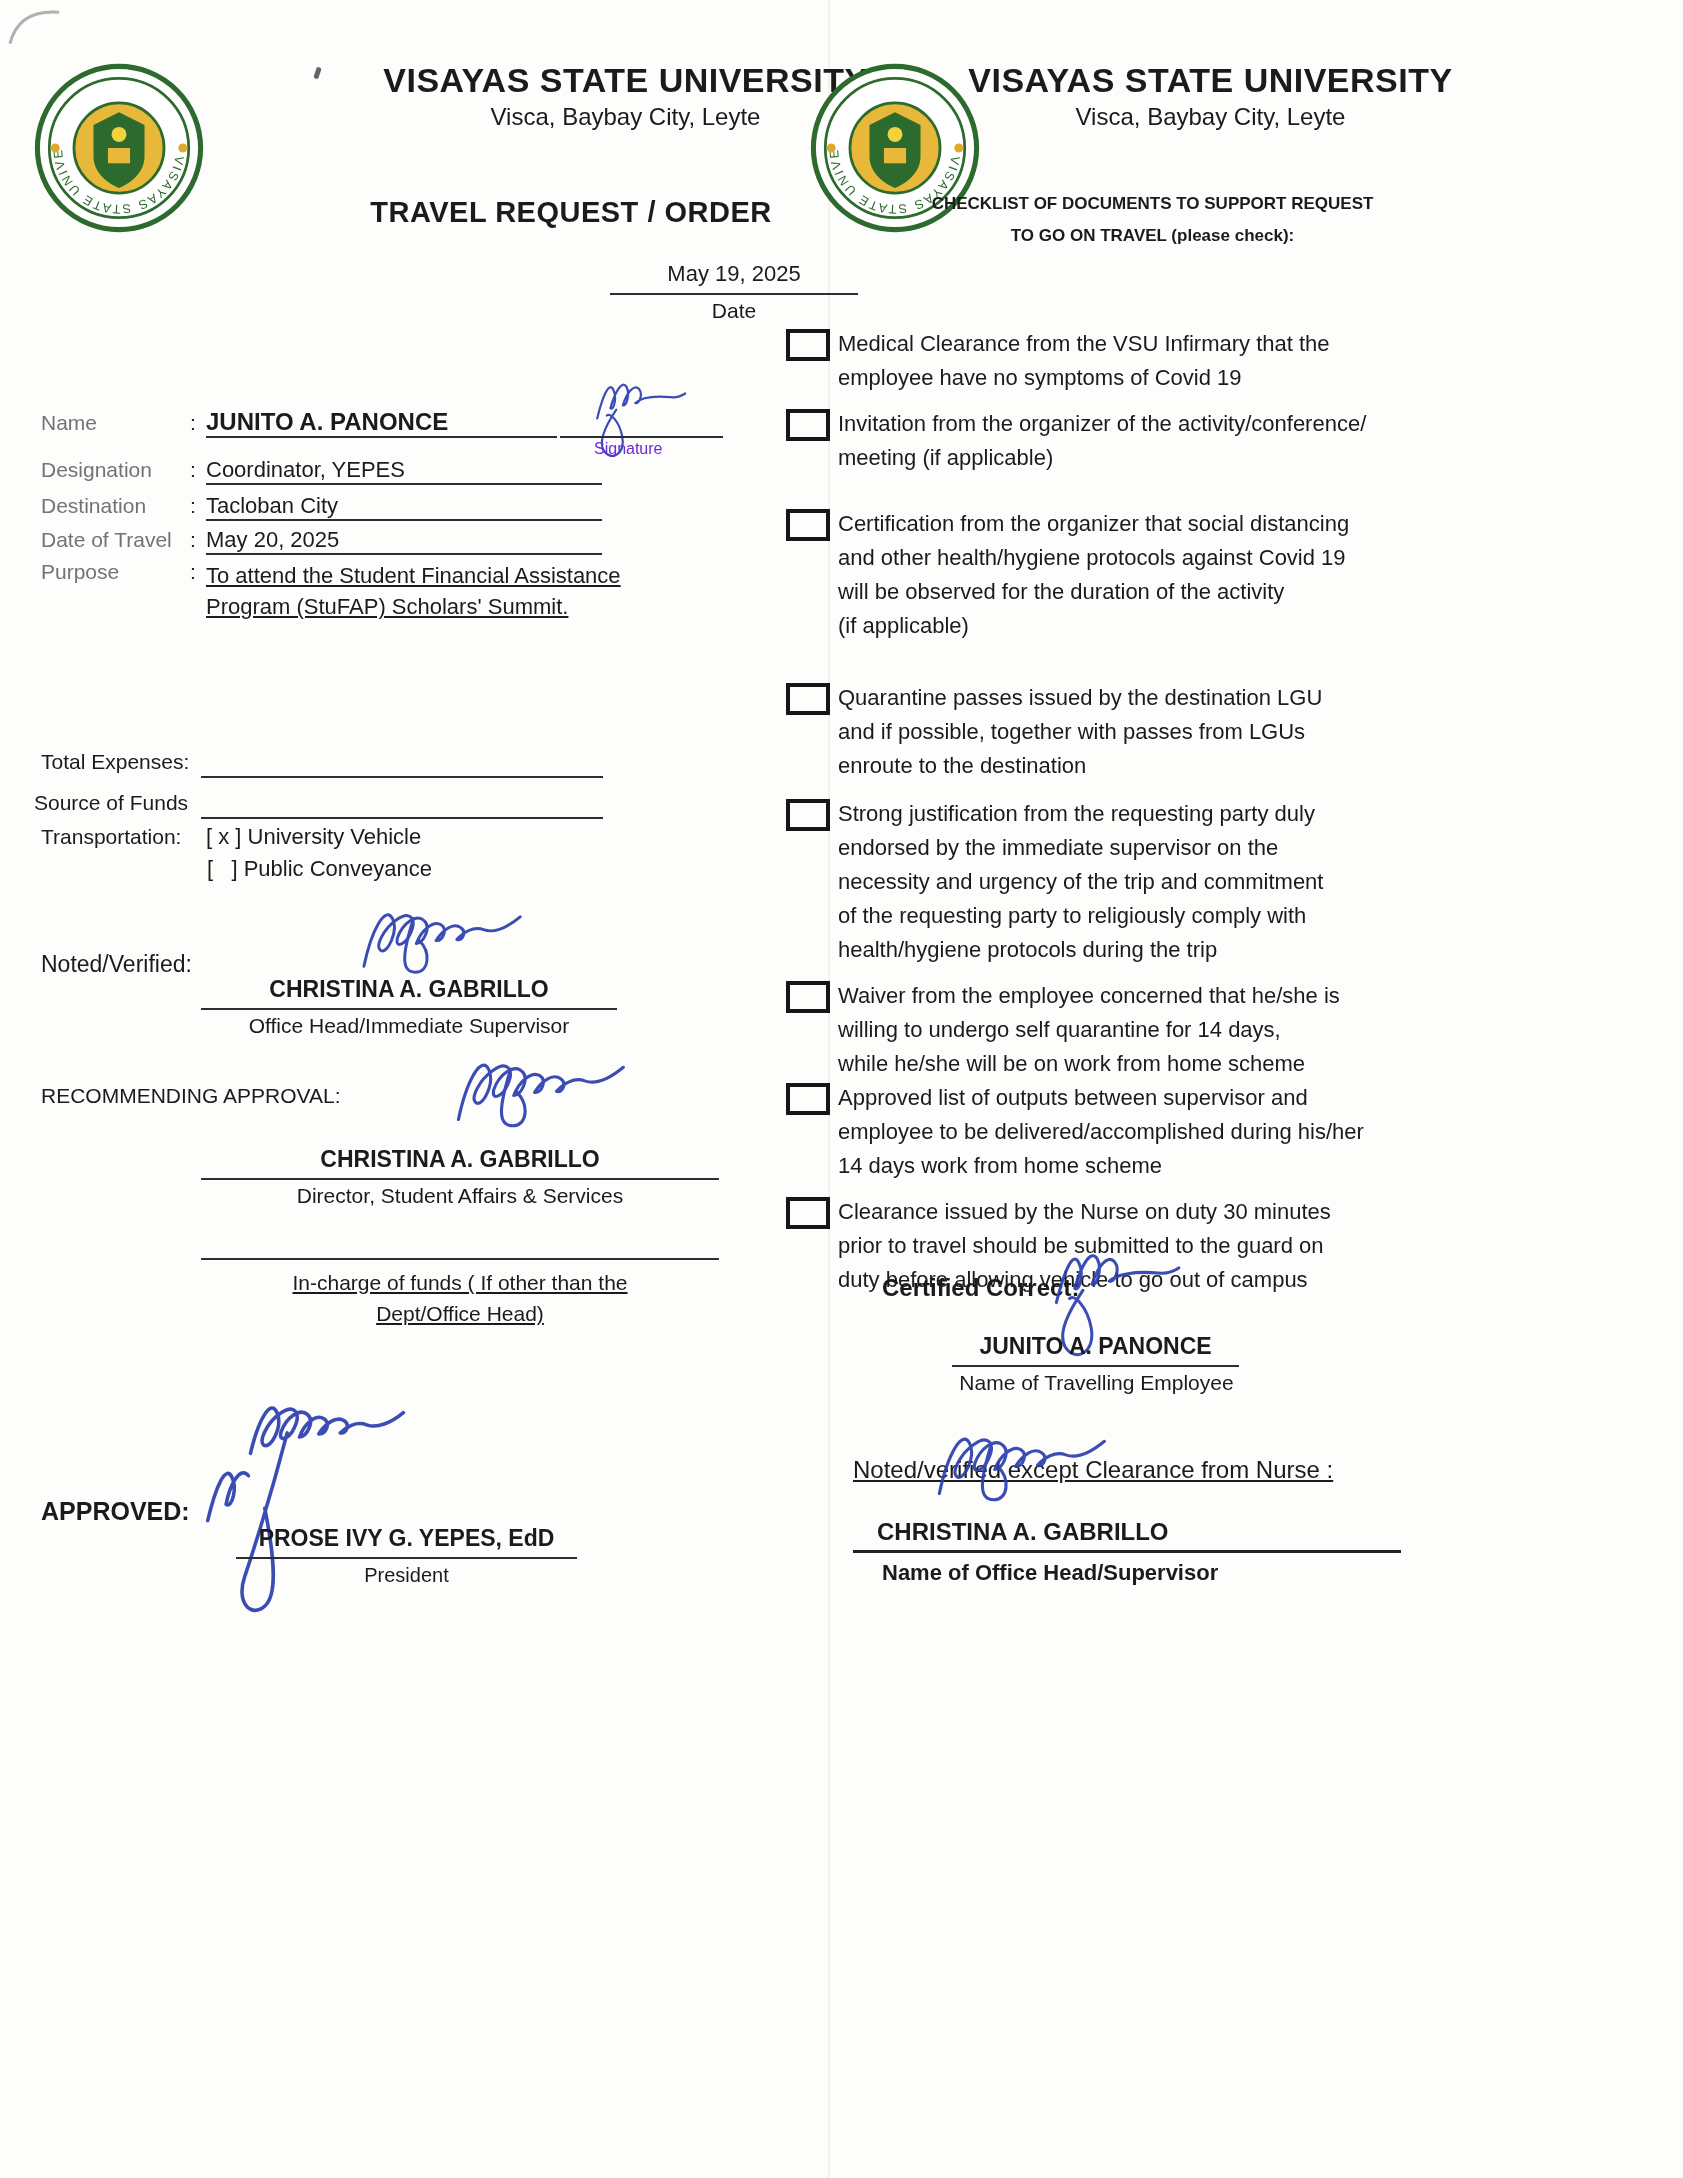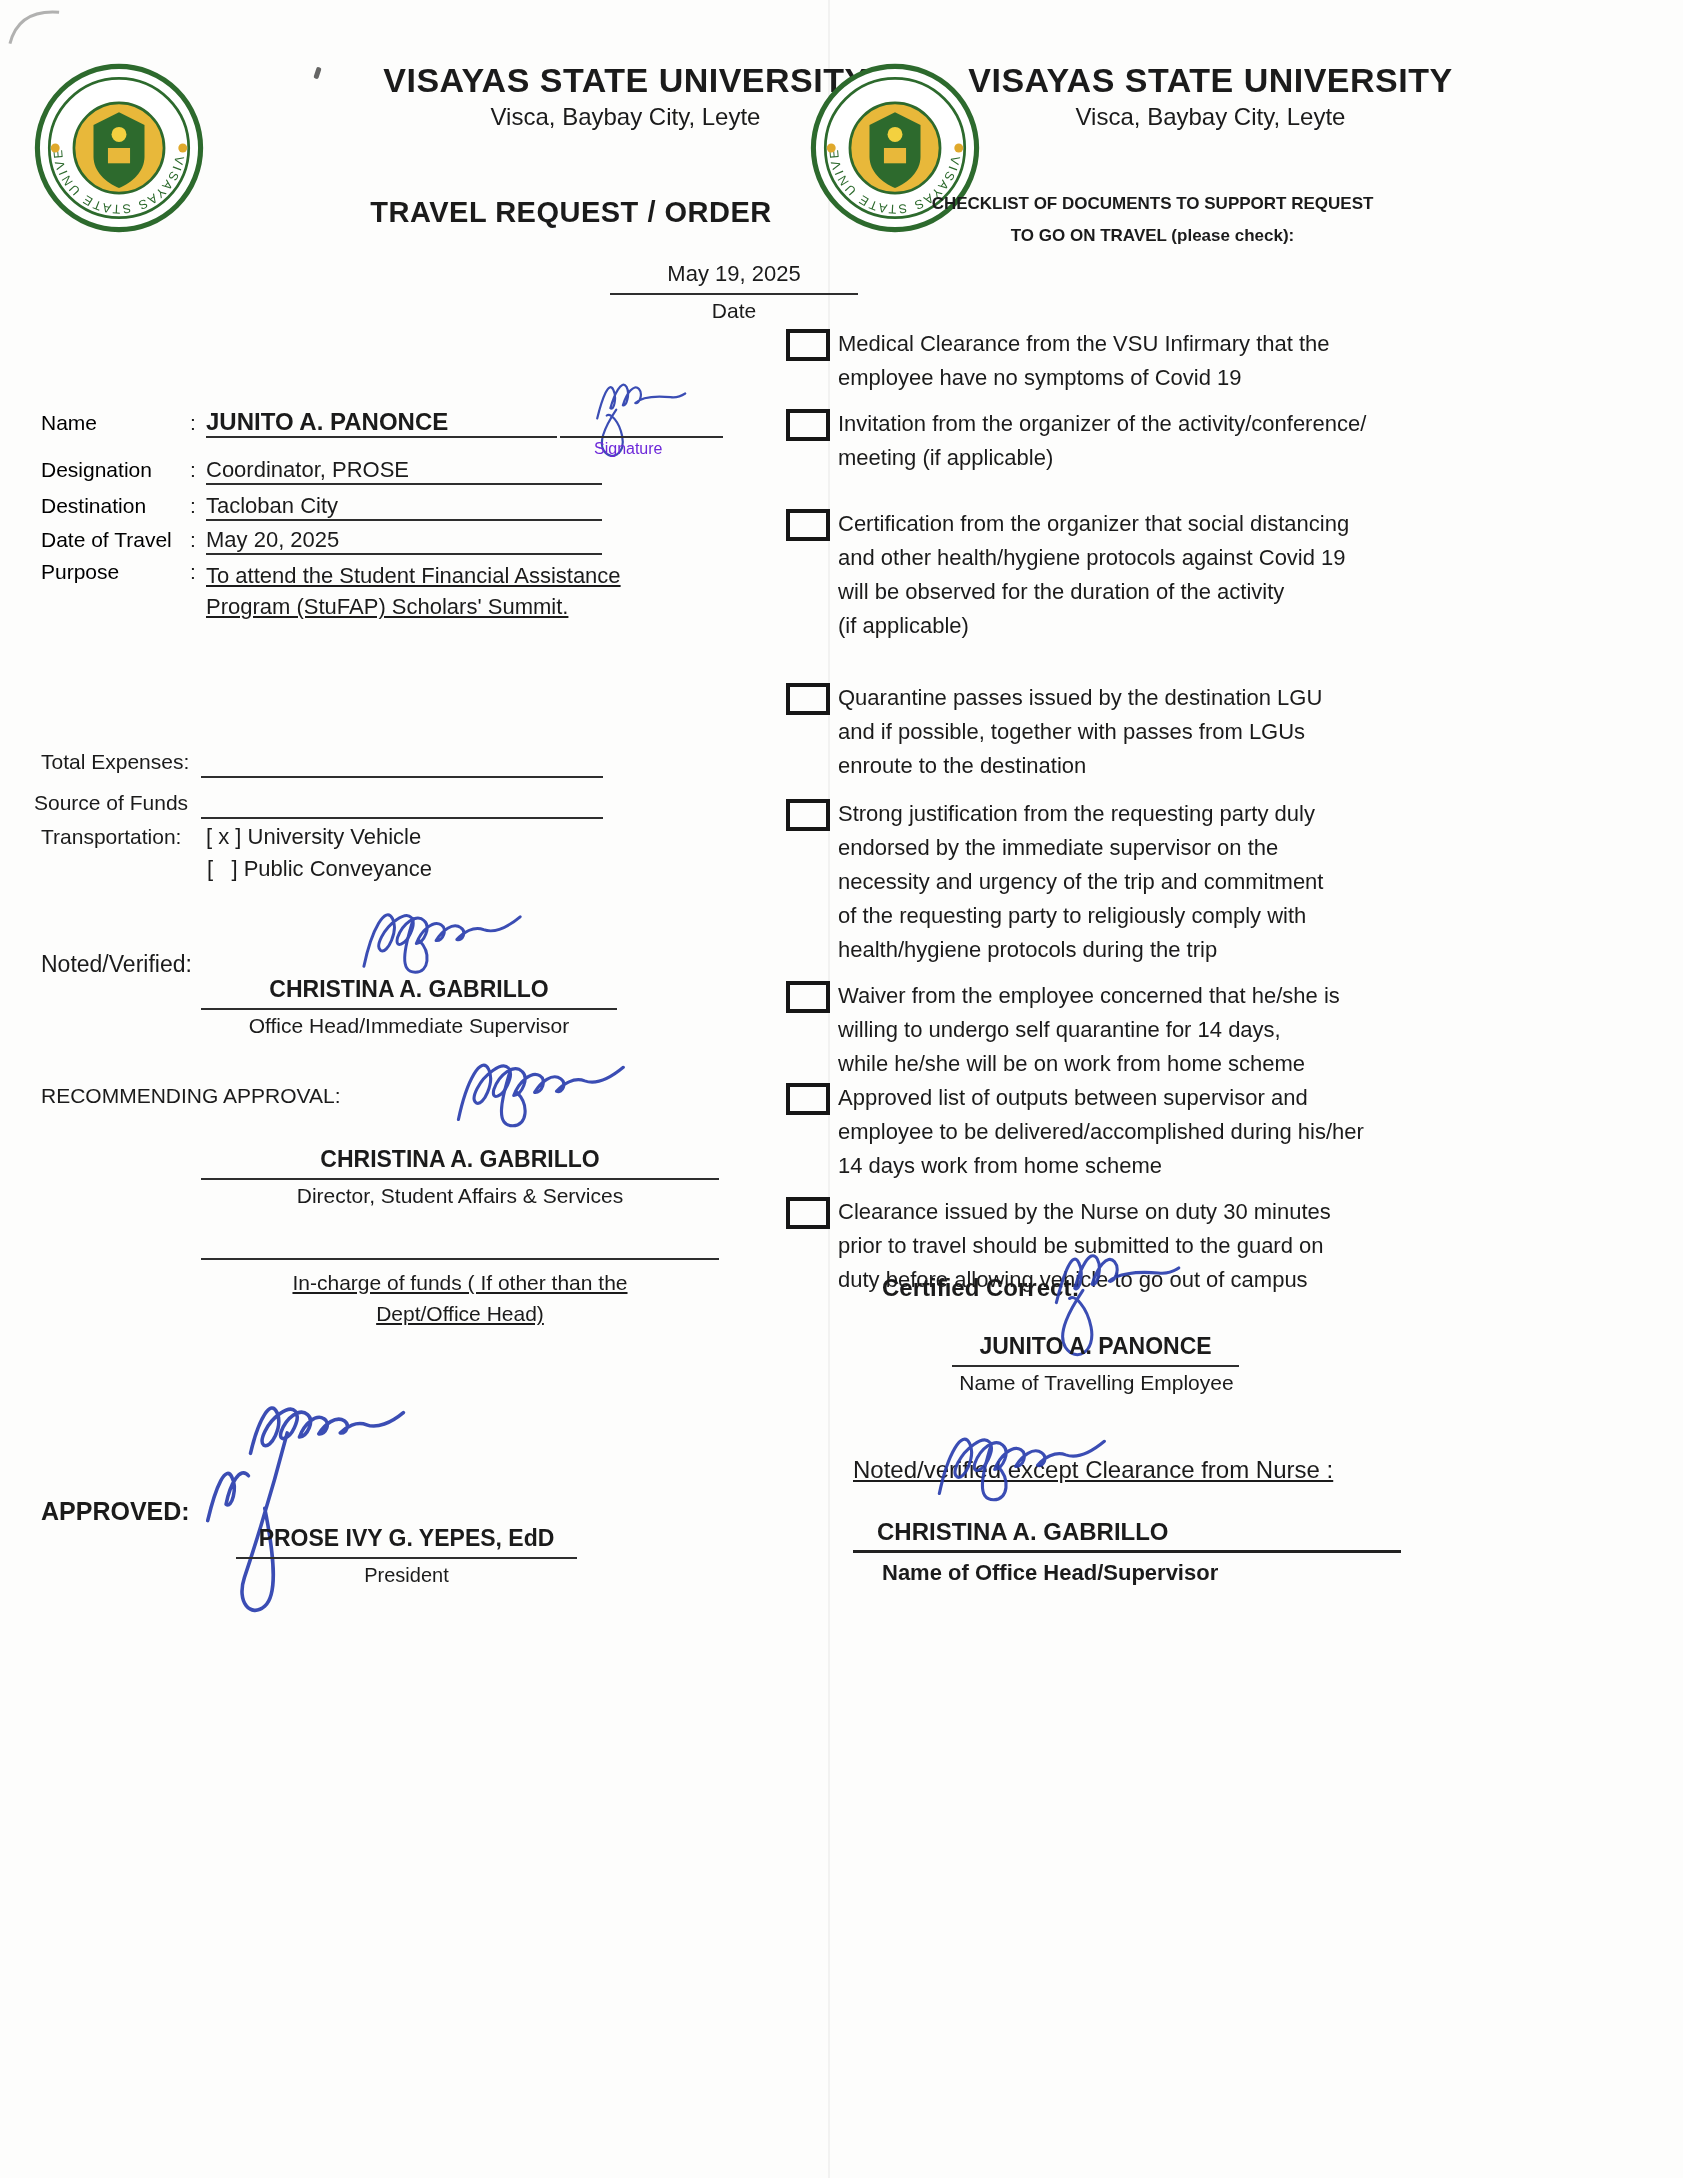--- a/index.html
+++ b/index.html
@@ -11,21 +11,21 @@
   }
   .abs{position:absolute;}
   .center{text-align:center;}
   .bold{font-weight:bold;}
   .pre{white-space:pre;}
   .preline{white-space:pre-line;text-decoration:underline;}
   .uni-name{font-size:34px;font-weight:bold;letter-spacing:0.5px;}
   .uni-addr{font-size:24px;}
   .form-title{font-size:29px;font-weight:bold;letter-spacing:0.5px;}
   .ck-title{font-size:17px;font-weight:bold;line-height:32px;}
-  .flabel{display:inline-block;width:149px;font-size:21px;color:#000000;}
+  .flabel{display:inline-block;width:149px;font-size:21px;color:#737373;}
   .fcolon{display:inline-block;width:16px;font-size:21px;}
   .fvalue{display:inline-block;font-size:22px;}
   .uline{border-bottom:2px solid #2e2e2e;}
   .field-line{border-bottom:2px solid #2e2e2e;}
   .smallcap{font-size:16px;color:#6d28d9;}
   .sig{stroke:#2b3fae; fill:none; stroke-width:3; stroke-linecap:round; stroke-linejoin:round; opacity:.92;}
   .sig-big{stroke-width:3.5;}
   .name-sign{font-size:23px;font-weight:bold;}
   .cap{font-size:21px;}
   
@@ -96,21 +96,21 @@
   <div class="abs" style="left:41px;top:408px">
     <span class="flabel">Name</span><span class="fcolon">:</span><span class="fvalue uline bold" style="width:351px;font-size:24px">JUNITO A. PANONCE</span>
   </div>
   <svg class="abs sig" style="left:560px;top:364px;width:158px;height:103px" viewBox="0 0 160 104" width="158" height="103">
       <use href="#sig-panonce"></use>
     </svg>
   <div class="abs field-line" style="left:560px;top:412px;width:163px;height:24px"></div>
   <div class="abs smallcap" style="left:594px;top:440px">Signature</div>
 
   <div class="abs" style="left:41px;top:457px">
-    <span class="flabel">Designation</span><span class="fcolon">:</span><span class="fvalue uline" style="width:396px">Coordinator, PROSE</span>
+    <span class="flabel">Designation</span><span class="fcolon">:</span><span class="fvalue uline" style="width:396px">Coordinator, YEPES</span>
   </div>
 
   <div class="abs" style="left:41px;top:493px">
     <span class="flabel">Destination</span><span class="fcolon">:</span><span class="fvalue uline" style="width:396px">Tacloban City</span>
   </div>
 
   <div class="abs" style="left:41px;top:527px">
     <span class="flabel">Date of Travel</span><span class="fcolon">:</span><span class="fvalue uline" style="width:396px">May 20, 2025</span>
   </div>
 

